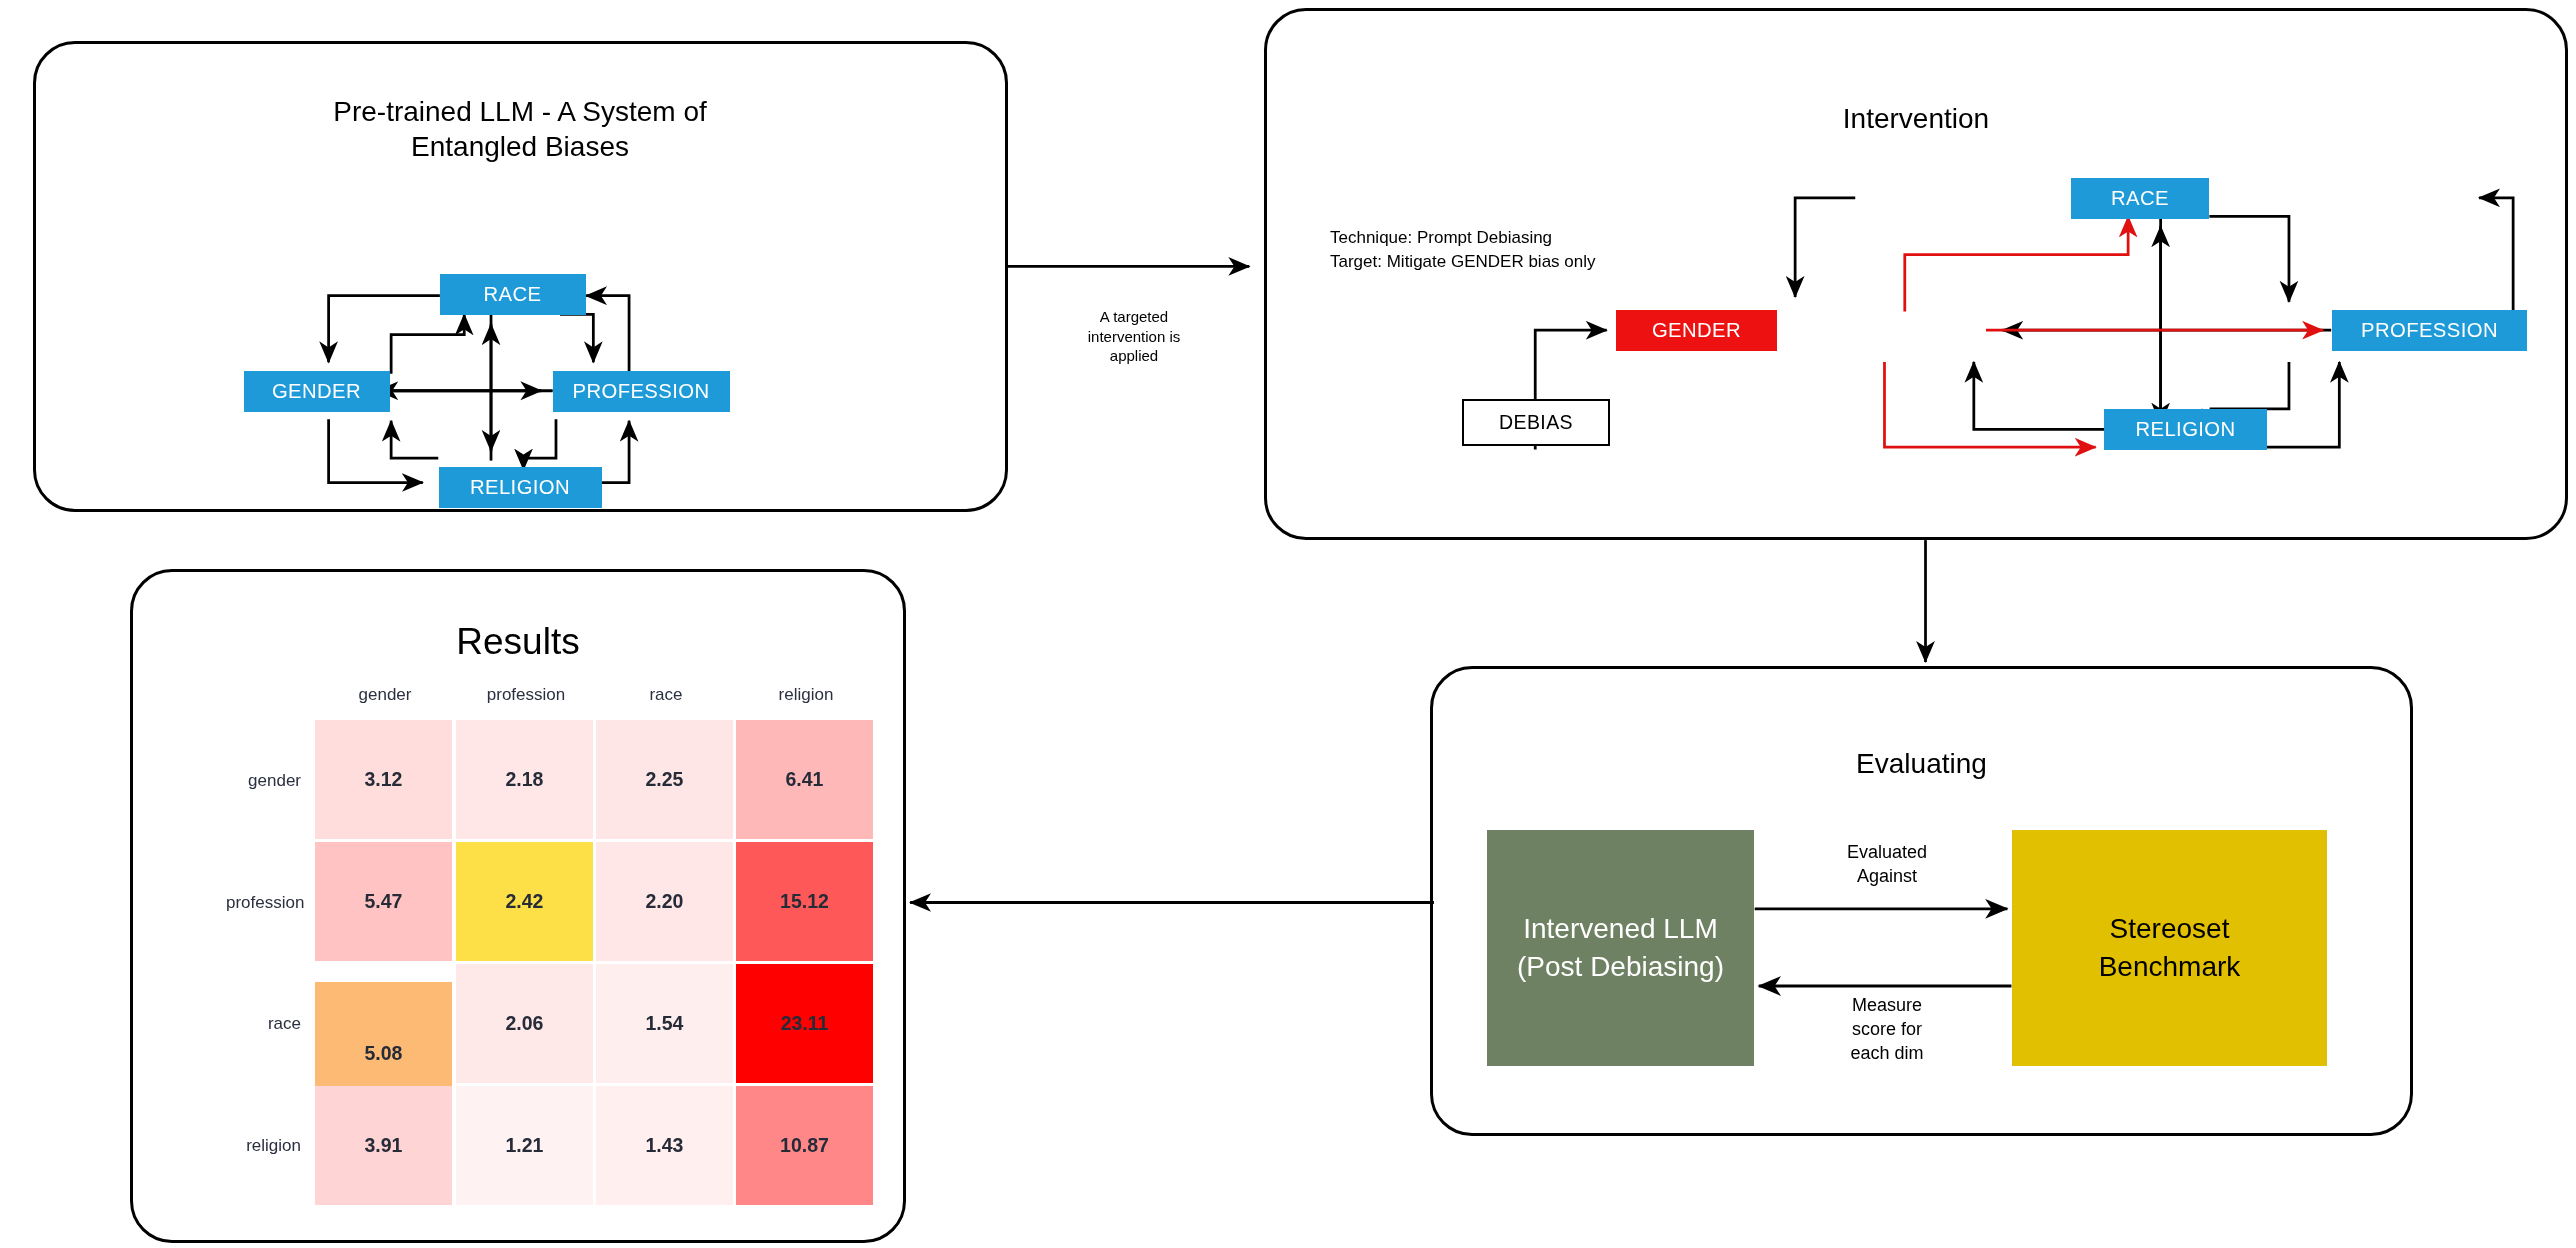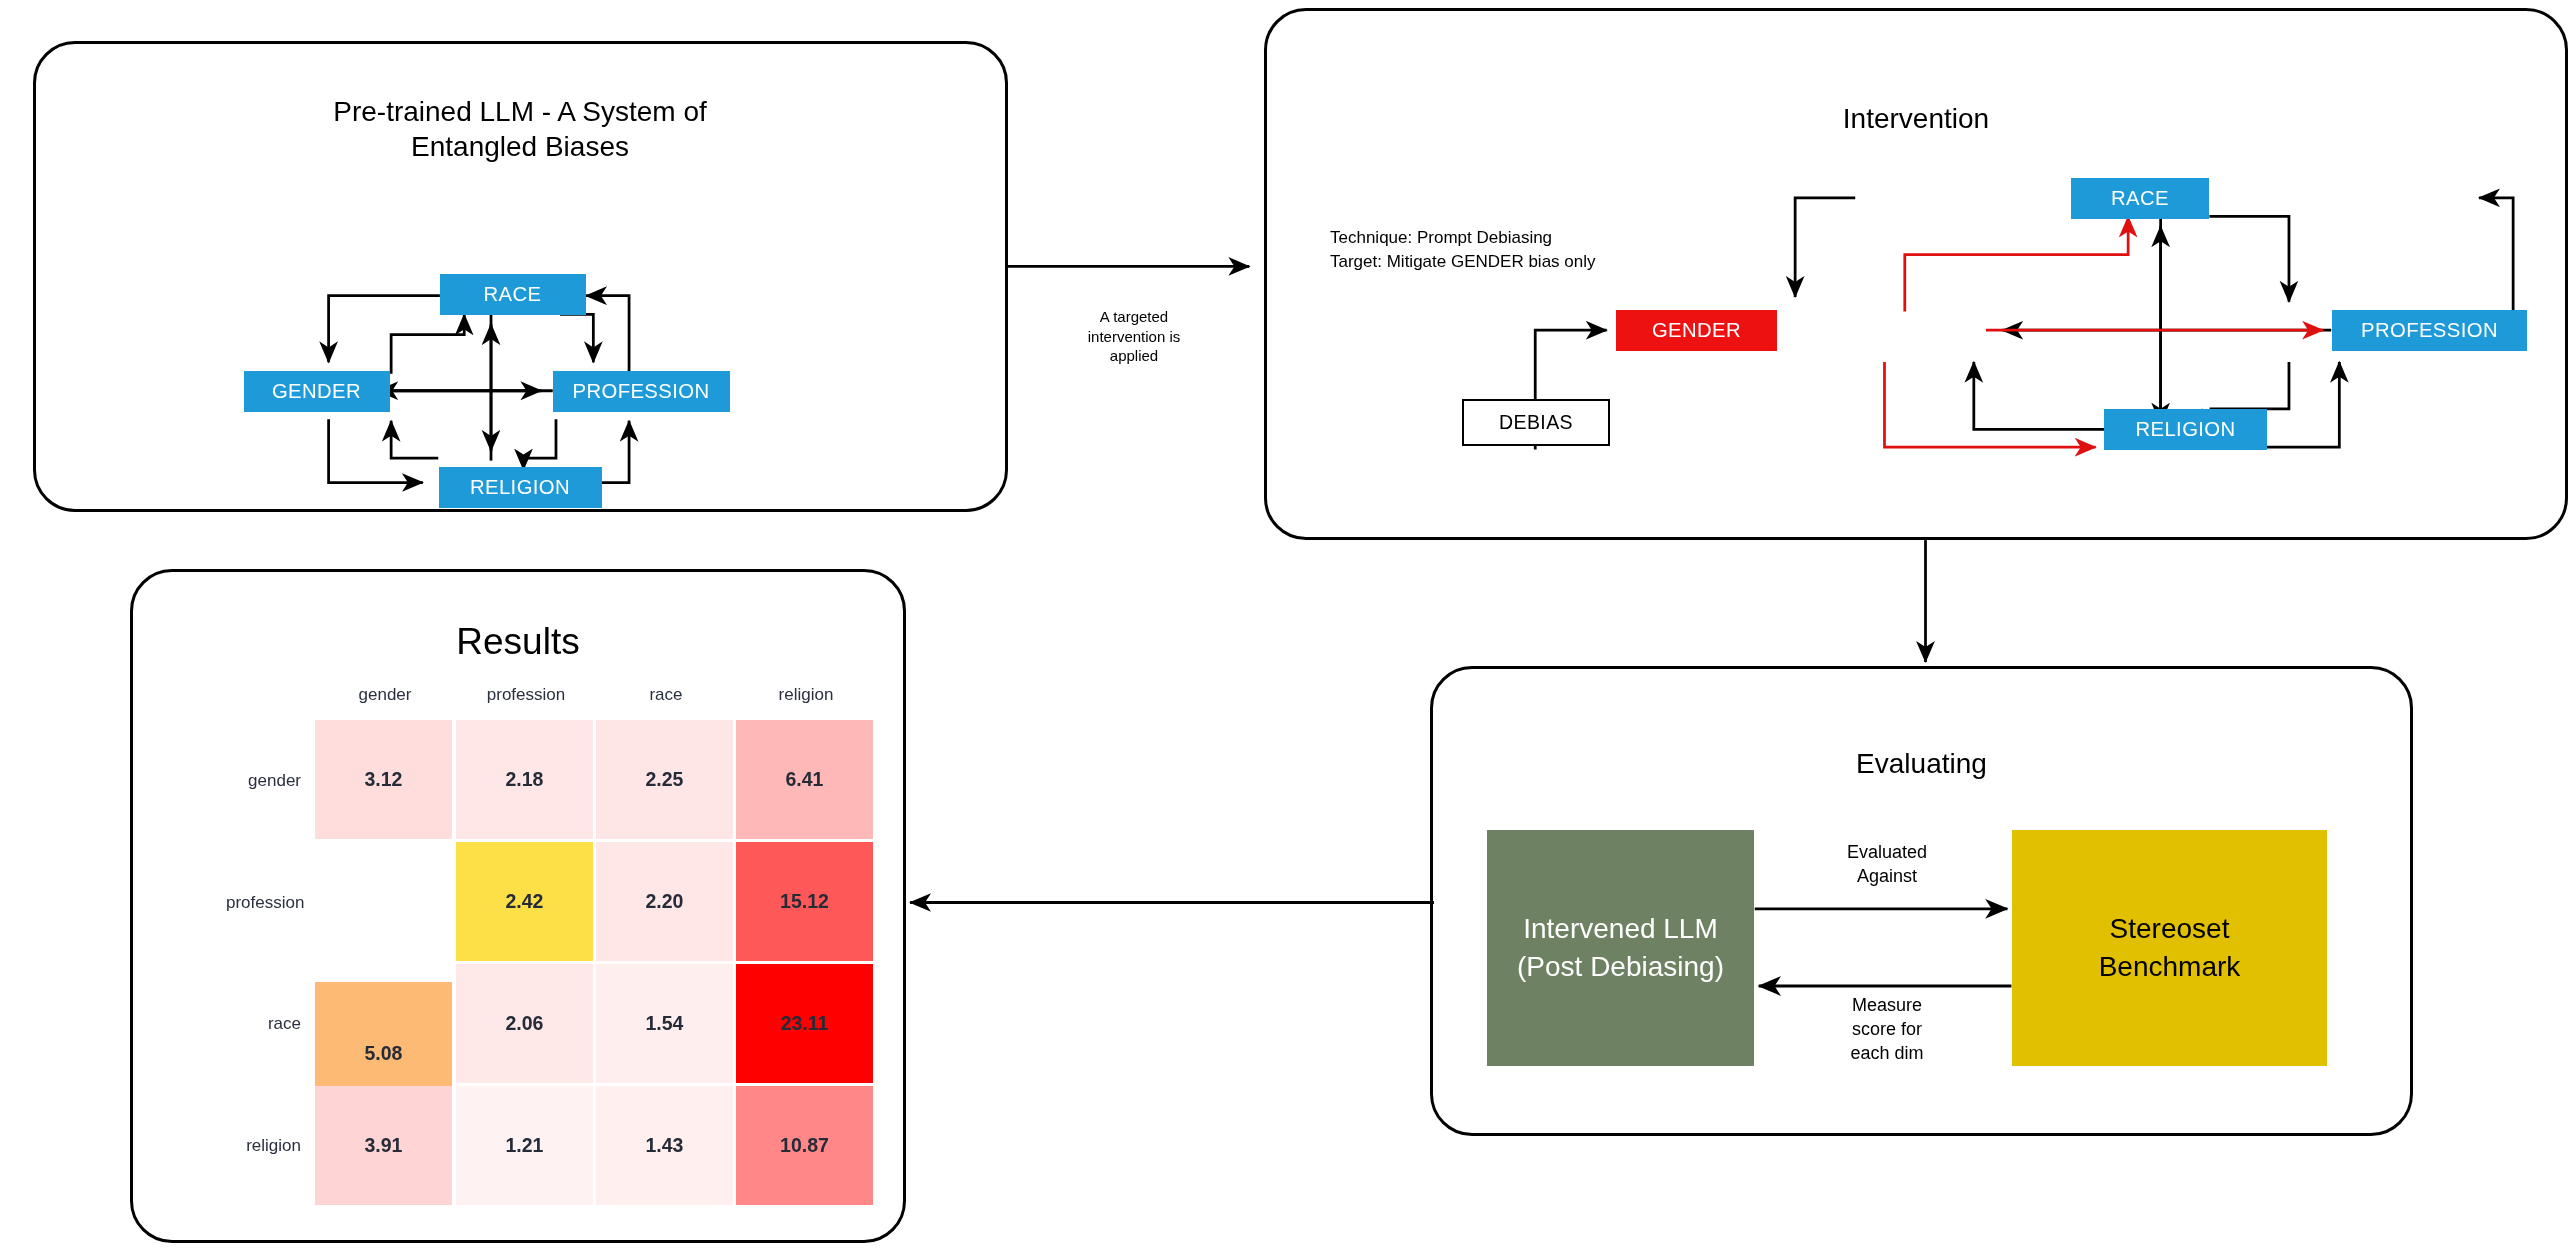--- a/index.html
+++ b/index.html
@@ -314,20 +314,21 @@
         <div class="hm-colhead" style="left: 370px; top: 6.5px; width: 140px;">race</div>
         <div class="hm-colhead" style="left: 510px; top: 6.5px; width: 140px;">religion</div>
         <div class="hm-rowhead" style="left: 0px; top: 93px; width: 75px;">gender</div>
         <div class="hm-rowhead" style="left: 0px; top: 215px; width: 75px;">profession</div>
         <div class="hm-rowhead" style="left: 0px; top: 336px; width: 75px;">race</div>
         <div class="hm-rowhead" style="left: 0px; top: 458px; width: 75px;">religion</div>
         <div class="hm-cell" style="left: 89px; top: 42px; width: 137px; height: 119px; background: rgb(255, 221, 221);">3.12</div>
         <div class="hm-cell" style="left: 230px; top: 42px; width: 137px; height: 119px; background: rgb(255, 231, 231);">2.18</div>
         <div class="hm-cell" style="left: 370px; top: 42px; width: 137px; height: 119px; background: rgb(255, 230, 230);">2.25</div>
         <div class="hm-cell" style="left: 510px; top: 42px; width: 137px; height: 119px; background: rgb(255, 184, 184);">6.41</div>
+        <div class="hm-cell" style="left: 89px; top: 164px; width: 137px; height: 119px; background: rgb(255, 195, 195);">5.47</div>
         <div class="hm-cell" style="left: 230px; top: 164px; width: 137px; height: 119px; background: #fde047;">2.42</div>
         <div class="hm-cell" style="left: 370px; top: 164px; width: 137px; height: 119px; background: rgb(255, 231, 231);">2.20</div>
         <div class="hm-cell" style="left: 510px; top: 164px; width: 137px; height: 119px; background: rgb(255, 88, 88);">15.12</div>
         <div class="hm-cell" style="left: 89px; top: 304px; width: 137px; height: 143px; background: #fdba74;">5.08</div>
         <div class="hm-cell" style="left: 230px; top: 286px; width: 137px; height: 119px; background: rgb(255, 232, 232);">2.06</div>
         <div class="hm-cell" style="left: 370px; top: 286px; width: 137px; height: 119px; background: rgb(255, 238, 238);">1.54</div>
         <div class="hm-cell" style="left: 510px; top: 286px; width: 137px; height: 119px; background: rgb(255, 0, 0);">23.11</div>
         <div class="hm-cell" style="left: 89px; top: 408px; width: 137px; height: 119px; background: rgb(255, 212, 212);">3.91</div>
         <div class="hm-cell" style="left: 230px; top: 408px; width: 137px; height: 119px; background: rgb(255, 242, 242);">1.21</div>
         <div class="hm-cell" style="left: 370px; top: 408px; width: 137px; height: 119px; background: rgb(255, 239, 239);">1.43</div>

